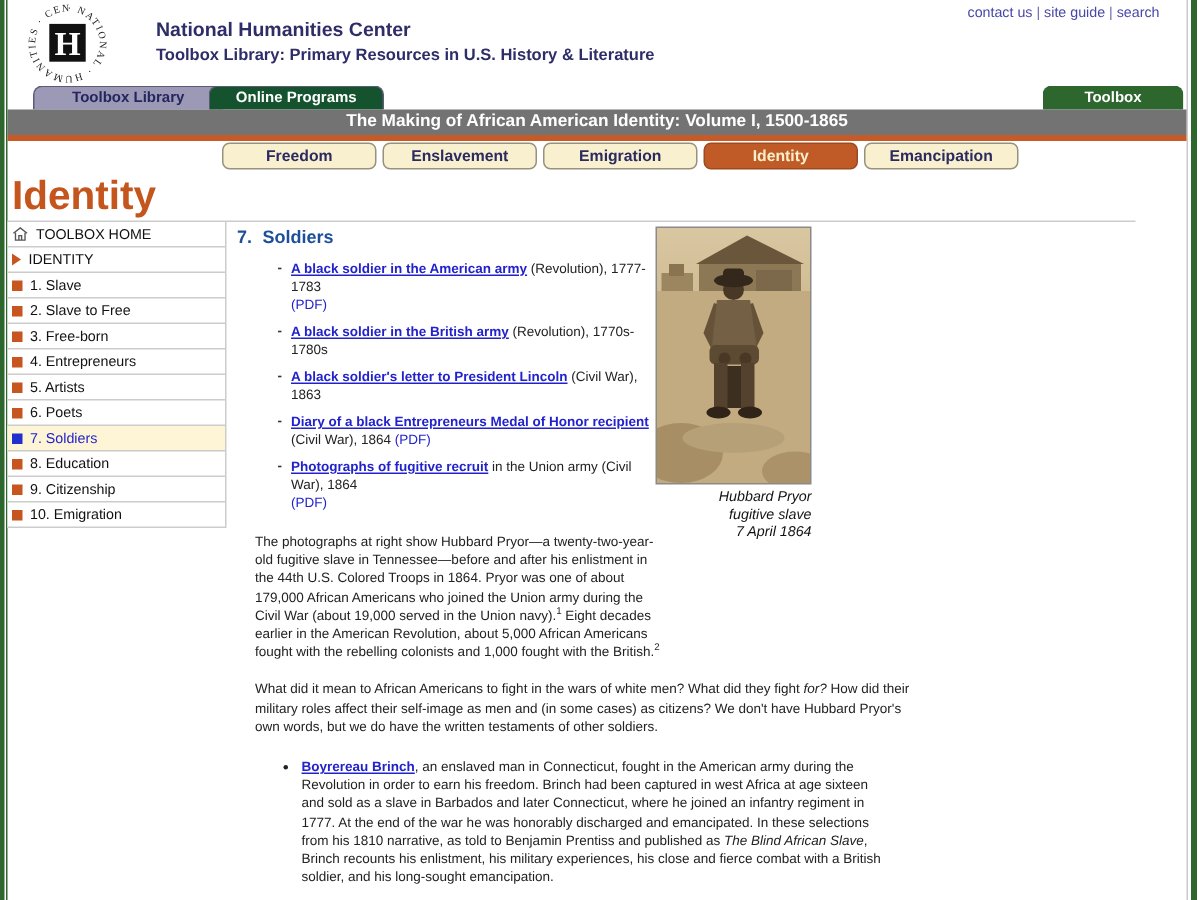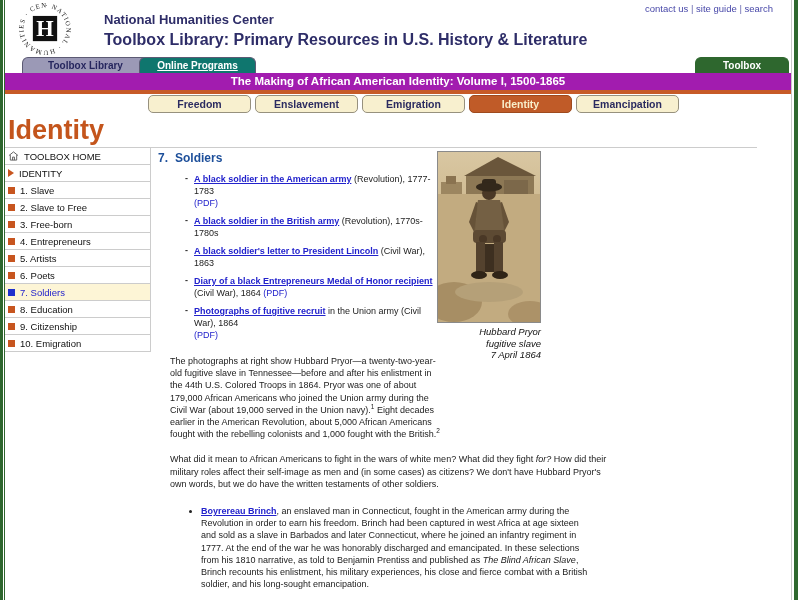--- a/index.html
+++ b/index.html
@@ -11,32 +11,32 @@
   .edge { position:absolute; top:0; bottom:0; }
   .edge-l1 { left:0; width:3px; background:#2e672e; }
   .edge-l2 { left:4px; width:1px; background:#2e672e; }
   .edge-r1 { right:2px; width:4px; background:#2e672e; }
   .edge-r2 { right:8px; width:1px; background:#c9c9c9; }
 
   
   .logo { position:absolute; left:17px; top:1px; width:56px; height:56px; cursor:pointer; }
   .titles { position:absolute; left:104px; top:12px; color:#2e2d68; font-weight:bold; }
   .title1 { font-size:13px; }
-  .title2 { font-size:16px; margin-top:4px; }
+  .title2 { font-size:11px; margin-top:4px; }
   .top-links { position:absolute; top:3px; left:645px; font-size:9.5px; color:#6a6ab0; }
   .top-links a { color:#4747a8; text-decoration:none; cursor:pointer; }
 
   
   .nav-tab { position:absolute; top:57px; height:16px; border:1px solid #5c5a74; border-bottom:none;
     border-radius:6px 6px 0 0; font-size:10px; font-weight:bold; text-align:center; line-height:15px; cursor:pointer; }
   .tab-toolbox-library { left:22px; width:127px; background:#9b99b6; color:#26265e; }
-  .tab-online-programs { left:139px; width:117px; background:#0f766e; color:#fff;text-decoration:underline; }
+  .tab-online-programs { left:139px; width:117px; background:#14532d; color:#fff; }
   .tab-toolbox { left:695px; top:57px; width:94px; background:#2e672e; color:#fff; border-color:#2e672e; }
 
-  .banner { position:absolute; left:5px; right:9px; top:73px; height:17px; background:#a21caf;
+  .banner { position:absolute; left:5px; right:9px; top:73px; height:17px; background:#737373;
     color:#fff; font-size:11.5px; font-weight:bold; text-align:center; line-height:17px; }
   .orange-rule { position:absolute; left:5px; right:9px; top:90px; height:4px; background:#c75b28; }
 
   
   .stabs { position:absolute; left:148px; top:95px; display:flex; gap:4px; }
   .stab { width:103px; height:18px; background:#f8f0cf; border:1px solid #97917e; border-radius:5px;
     color:#2b2b60; font-weight:bold; font-size:10.5px; text-align:center; line-height:16px; cursor:pointer; }
   .stab.active { background:#c05b28; color:#f8efca; border-color:#9e4a1e; }
 
   .page-title { position:absolute; left:8px; top:115px; font-size:27px; font-weight:bold; color:#c4551c; }

